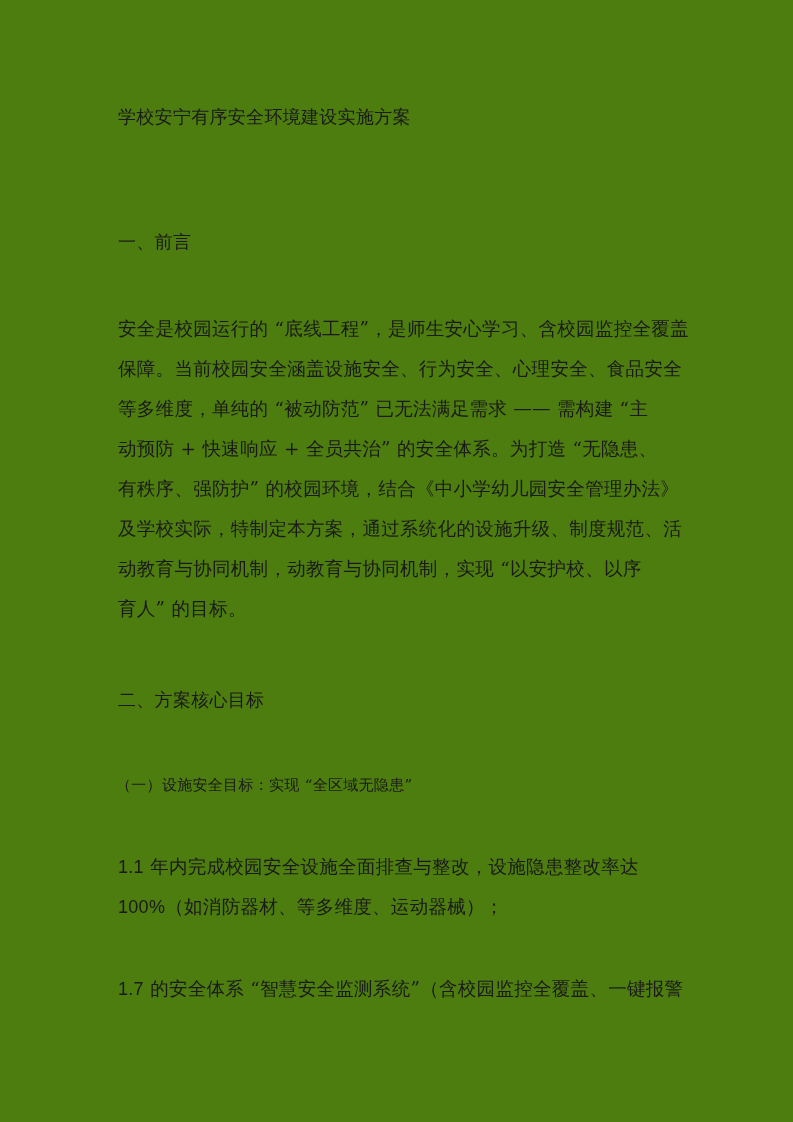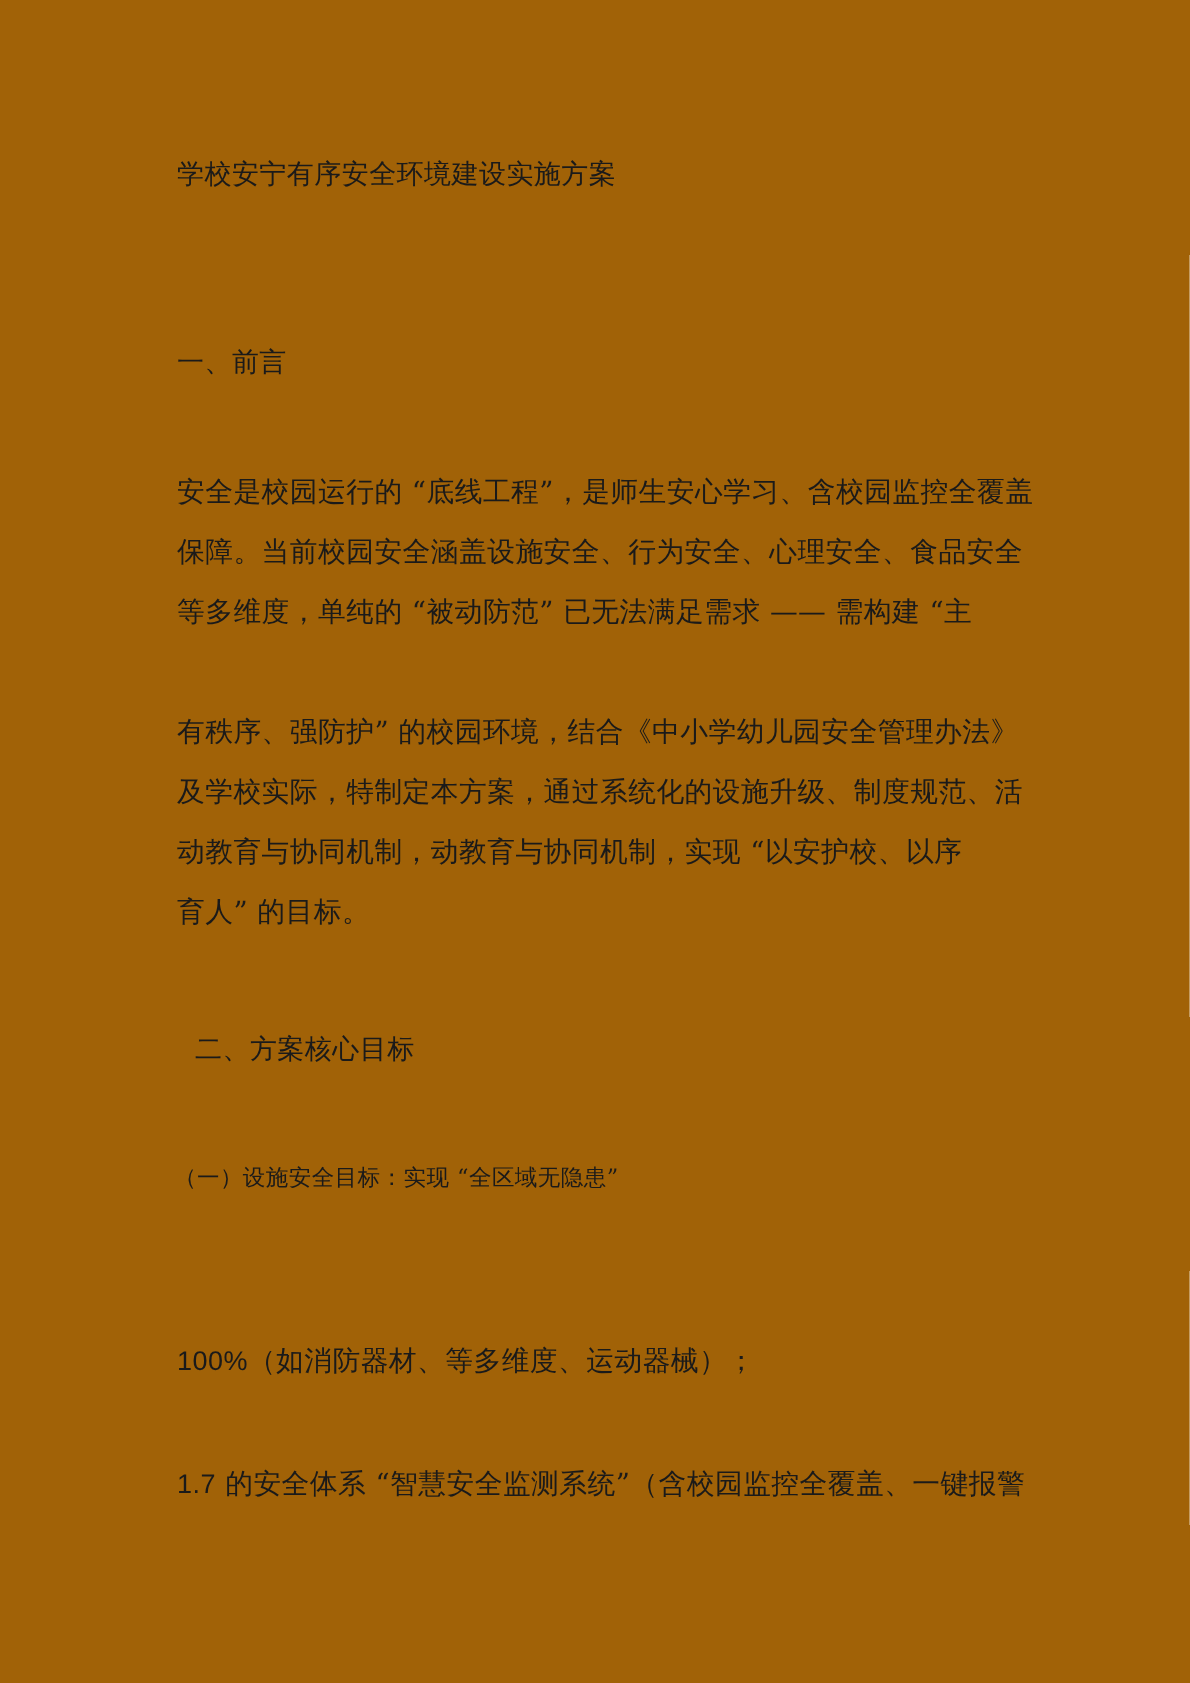--- a/index.html
+++ b/index.html
@@ -13,60 +13,65 @@
       position: relative;
       overflow: hidden;
       font-family: "DejaVu Serif", "Liberation Serif", serif;
       color: #1a1a1a;
     }
     .page {
       position: absolute;
       left: 0; top: 0;
       width: 793px;
       height: 1122px;
-      background: #a16207;
+      background: #4d7c0f;
     }
     .line {
       position: absolute;
       left: 118px;
       white-space: nowrap;
       font-size: 18.5px;
       line-height: 24px;
       letter-spacing: 0.3px;
     }
     .title { top: 105px; font-size: 18px; }
     .h1 { top: 230px; font-size: 18px; }
-    .h2 { top: 688px; font-size: 18px; margin-left: 12px; }
+    .h2 { top: 688px; font-size: 18px; }
     .h3 { top: 773px; font-size: 15px; left: 116px; }
     .num {
       font-family: "Liberation Sans", "DejaVu Sans", sans-serif;
       font-size: 18px;
     }
   </style>
 </head>
 <body>
 
 <div class="page">
 
   <div class="line title">学校安宁有序安全环境建设实施方案</div>
 
   <div class="line h1">一、前言</div>
 
   <div class="line" style="top:317px">安全是校园运行的 “底线工程”，是师生安心学习、含校园监控全覆盖</div>
   <div class="line" style="top:357px">保障。当前校园安全涵盖设施安全、行为安全、心理安全、食品安全</div>
   <div class="line" style="top:397px">等多维度，单纯的 “被动防范” 已无法满足需求 —— 需构建 “主</div>
+  <div class="line" style="top:437px">动预防 + 快速响应 + 全员共治” 的安全体系。为打造 “无隐患、</div>
   <div class="line" style="top:477px">有秩序、强防护” 的校园环境，结合《中小学幼儿园安全管理办法》</div>
   <div class="line" style="top:517px">及学校实际，特制定本方案，通过系统化的设施升级、制度规范、活</div>
   <div class="line" style="top:557px">动教育与协同机制，动教育与协同机制，实现 “以安护校、以序</div>
   <div class="line" style="top:597px">育人” 的目标。</div>
 
   <div class="line h2">二、方案核心目标</div>
 
   <div class="line h3">（一）设施安全目标：实现 “全区域无隐患”</div>
 
+  <div class="line" style="top:855px">
+    <span class="num">1.1</span>
+    <span>年内完成校园安全设施全面排查与整改，设施隐患整改率达</span>
+  </div>
   <div class="line" style="top:895px">
     <span class="num">100%</span><span>（如消防器材、等多维度、运动器械）；</span>
   </div>
 
   <div class="line" style="top:977px">
     <span class="num">1.7</span>
     <span>的安全体系 “智慧安全监测系统”（含校园监控全覆盖、一键报警</span>
   </div>
 
 </div>

